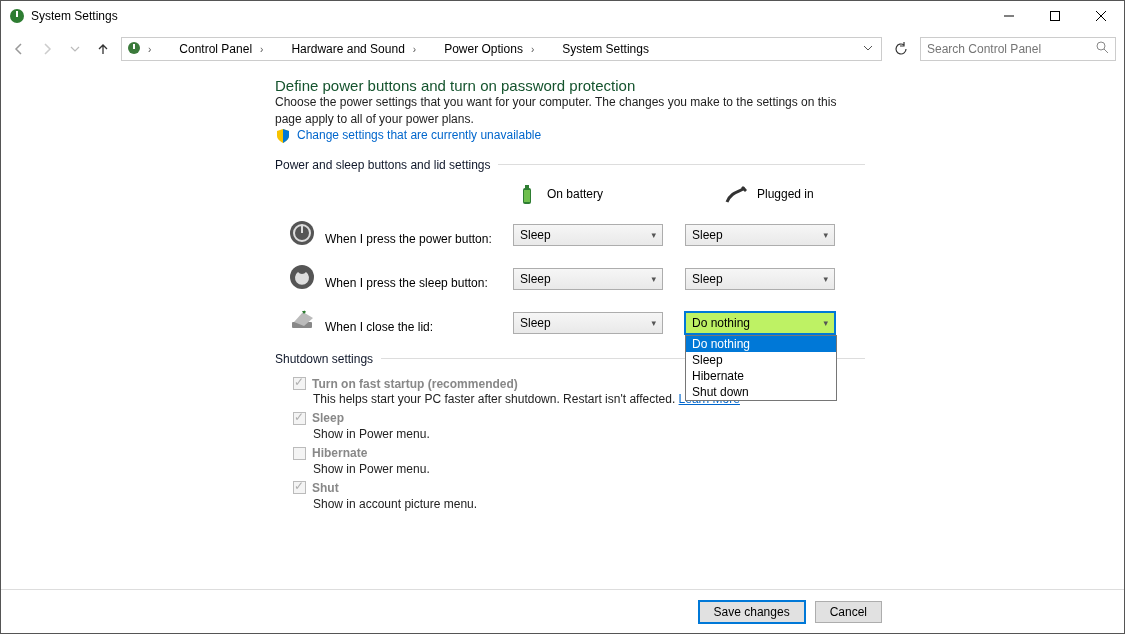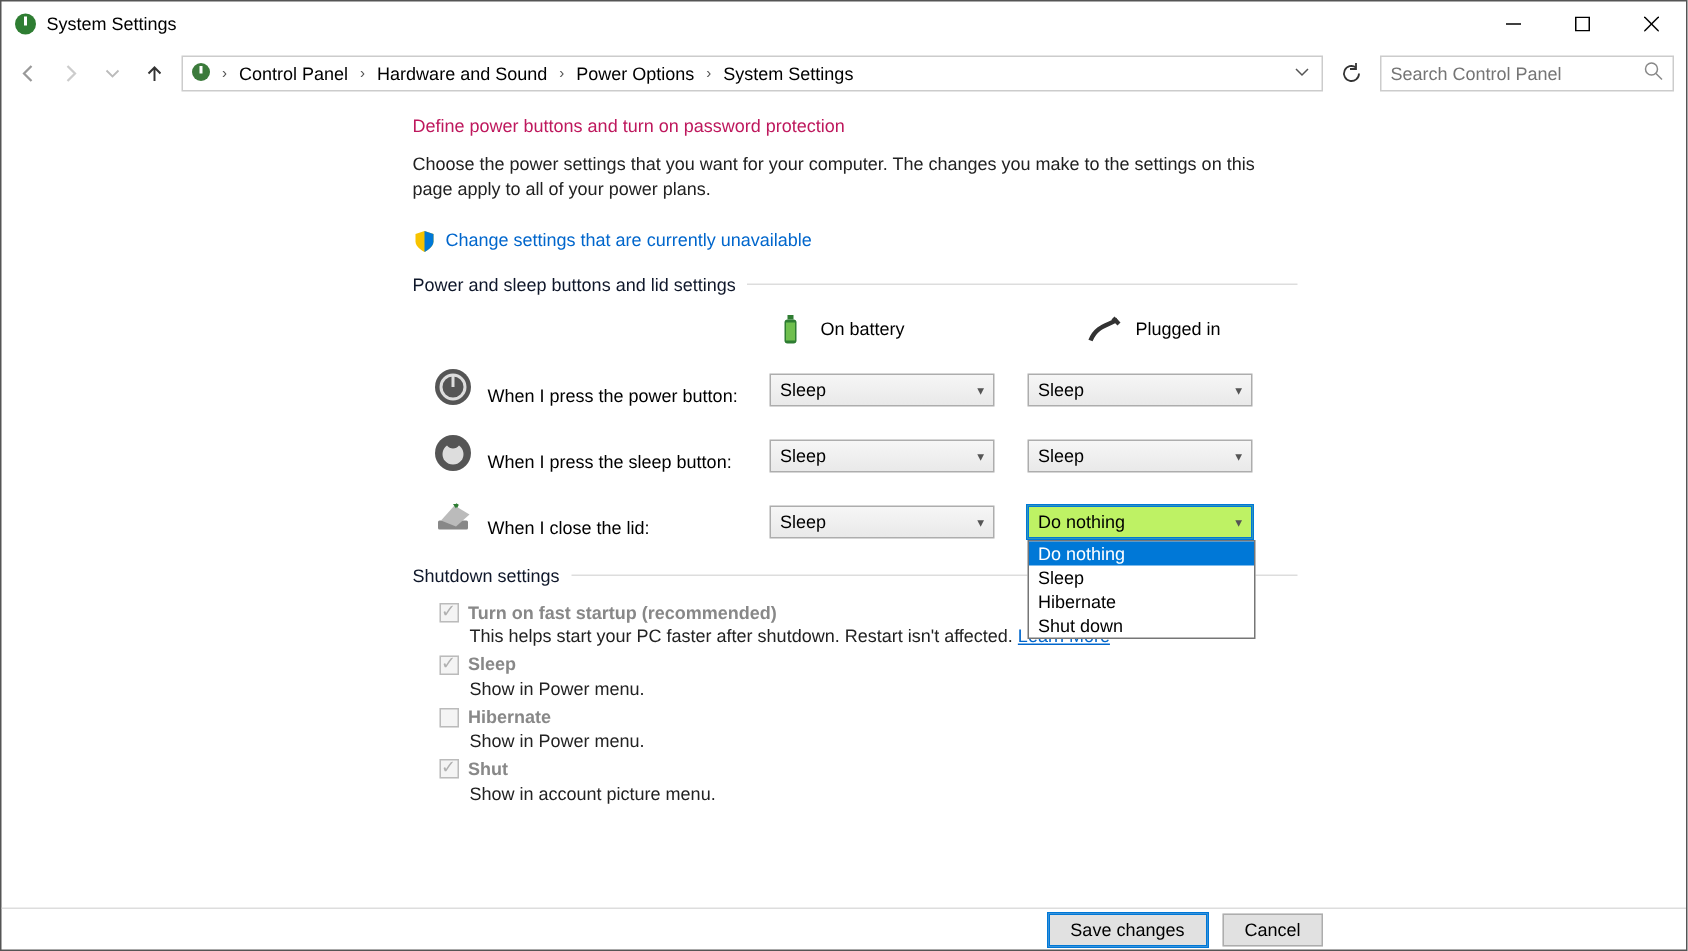--- a/index.html
+++ b/index.html
@@ -10,32 +10,32 @@
     .titlebar .appicon { width: 16px; height: 16px; margin-right: 6px; }
     .titlebar .title { font-size: 12px; }
     .wincontrols { position: absolute; right: 0; top: 0; display: flex; }
     .winbtn { width: 46px; height: 30px; display: flex; align-items: center; justify-content: center; font-family: "Segoe UI Symbol", sans-serif; font-size: 10px; cursor: pointer; }
 
     
     .nav { height: 36px; display: flex; align-items: center; gap: 8px; padding: 0 8px; }
     .navbtn { width: 20px; height: 20px; display: flex; align-items: center; justify-content: center; color: #999; cursor: pointer; }
     .navbtn.enabled { color: #000; }
     .addressbox { flex: 1; height: 24px; border: 1px solid #ccc; display: flex; align-items: center; padding: 0 4px; gap: 6px; }
-    .crumb { color: #000; cursor: pointer; padding: 2px 2px; }
+    .crumb { color: #000; cursor: pointer; padding: 2px 2px; margin-left: 20px; }
     .crumb-sep { color: #555; font-size: 10px; }
     .addr-chev { color: #555; margin-left: auto; padding: 0 4px; cursor: pointer; }
     .refresh { width: 22px; height: 22px; display: flex; align-items: center; justify-content: center; cursor: pointer; }
     .searchbox { width: 196px; height: 24px; border: 1px solid #ccc; display: flex; align-items: center; padding: 0 6px; color: #777; }
     .searchbox input { border: none; outline: none; flex: 1; font-size: 12px; color: #555; }
     .searchbox .sicon { color: #888; }
 
     
     .content { position: absolute; top: 76px; left: 274px; width: 590px; }
-    .heading { color: #be185d; font-size: 12px; font-weight: 400; margin-bottom: 10px; }
-    .desc { font-size: 12px; color: #222; margin-bottom: 18px; line-height: 1.4; }
+    .heading { color: #14532d; font-size: 15px; font-weight: 400; margin-bottom: 0; }
+    .desc { font-size: 12px; color: #222; margin-bottom: 0; line-height: 1.4; }
     .link-row { display: flex; gap: 6px; margin-bottom: 14px; }
     .shield { width: 16px; height: 16px; }
     .link { color: #0066cc; cursor: pointer; }
 
     .group-head { display: flex; align-items: center; font-size: 12px; color: #0f172a; margin: 8px 0 10px 0; }
     .group-line { flex: 1; height: 1px; background: #ddd; margin-left: 8px; }
 
     .mode-header { display: flex; margin-left: 240px; gap: 70px; align-items: center; margin-bottom: 14px; }
     .mode-col { display: flex; align-items: center; gap: 8px; width: 150px; }
     .mode-col .micon { width: 24px; height: 24px; }
@@ -52,21 +52,21 @@
     .dd-opt.sel { background: #0078d7; color: #fff; }
 
     .shutdown-item { margin: 2px 0 4px 18px; }
     .shutdown-item .chk { display: inline-block; width: 13px; height: 13px; border: 1px solid #bbb; background: #f4f4f4; vertical-align: middle; margin-right: 6px; position: relative; }
     .shutdown-item .chk.checked::after { content: "✓"; position: absolute; top: -3px; left: 0; font-size: 12px; color: #b0b0b0; }
     .shutdown-item .lbl { color: #888; font-weight: 600; font-size: 12px; vertical-align: middle; }
     .shutdown-item .sub { margin-left: 20px; color: #222; font-size: 12px; margin-top: 2px; }
     .learn { color: #0066cc; text-decoration: underline; cursor: pointer; }
 
     
-    .footer { position: absolute; bottom: 0; left: 0; right: 0; height: 28px; border-top: 1px solid #ddd; display: flex; justify-content: flex-end; align-items: center; gap: 10px; padding-right: 242px; }
+    .footer { position: absolute; bottom: 0; left: 0; right: 0; height: 44px; border-top: 1px solid #ddd; display: flex; justify-content: flex-end; align-items: center; gap: 10px; padding-right: 242px; }
     .btn { height: 22px; padding: 0 14px; border: 1px solid #adadad; background: #e1e1e1; cursor: pointer; font-size: 12px; }
     .btn.primary { border: 1px solid #0078d7; box-shadow: 0 0 0 1px #0078d7; }
 
   </style>
 </head>
 <body>
 
 <div class="titlebar">
   <span class="appicon">
     <svg viewBox="0 0 16 16">

